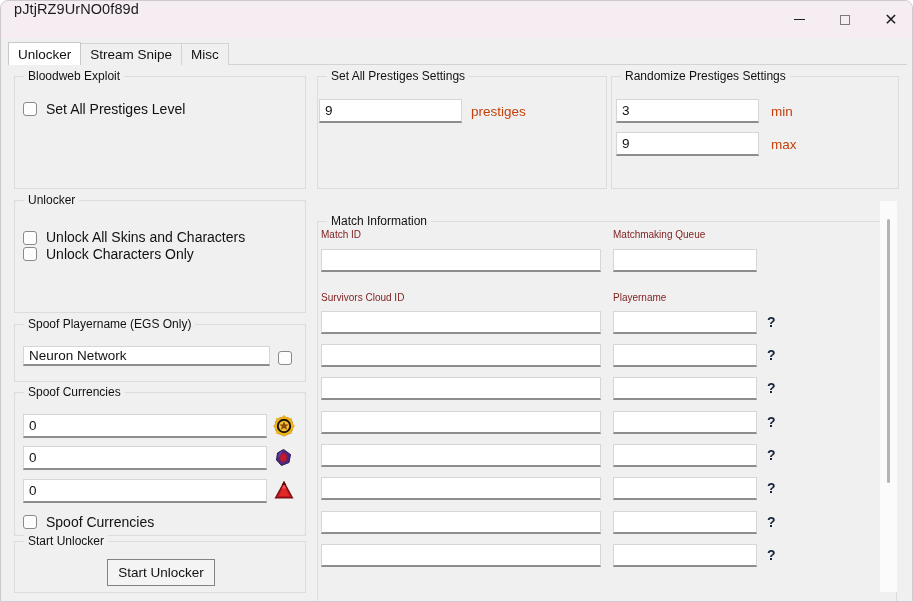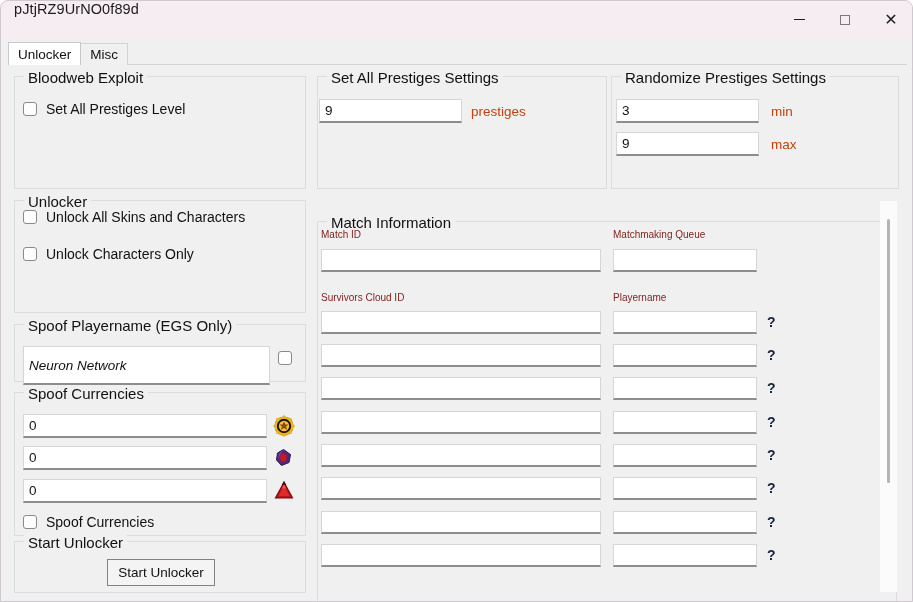--- a/index.html
+++ b/index.html
@@ -77,21 +77,21 @@
   .group {
     position: absolute;
     border: 1px solid #dcdcdc;
     background: transparent;
   }
   .group > .legend {
     position: absolute;
     top: -8px; left: 9px;
     padding: 0 4px;
     background: #f0f0f0;
-    font-size: 15px;
+    font-size: 12px;
     color: #111;
     white-space: nowrap;
   }
 
   
   .cbrow {
     position: absolute;
     display: flex; align-items: center;
   }
   .cbox {
@@ -183,20 +183,23 @@
       </div>
     </div>
   </div>
 
   <div class="tabline"></div>
   <div class="tabstrip">
     <div class="tab active">
       <span>Unlocker</span>
     </div>
     <div class="tab">
+      <span>Stream Snipe</span>
+    </div>
+    <div class="tab">
       <span>Misc</span>
     </div>
   </div>
 
   <div class="group" style="left:13px; top:75px; width:292px; height:113px;">
     <div class="legend">Bloodweb Exploit</div>
   </div>
   <div class="cbrow" style="left:22px; top:100px;">
     <span class="cbox"></span>
     <span class="cblabel">Set All Prestiges Level</span>
@@ -212,33 +215,33 @@
     <div class="legend">Randomize Prestiges Settings</div>
   </div>
   <div class="field" style="left:615px; top:98px; width:143px; height:24px;">3</div>
   <div class="sublabel" style="left:770px; top:103px;">min</div>
   <div class="field" style="left:615px; top:131px; width:143px; height:24px;">9</div>
   <div class="sublabel" style="left:770px; top:136px;">max</div>
 
   <div class="group" style="left:13px; top:199px; width:292px; height:113px;">
     <div class="legend">Unlocker</div>
   </div>
-  <div class="cbrow" style="left:22px; top:208px;">
+  <div class="cbrow" style="left:22px; top:228px;align-items:flex-end;">
     <span class="cbox"></span>
     <span class="cblabel">Unlock All Skins and Characters</span>
   </div>
   <div class="cbrow" style="left:22px; top:245px;">
     <span class="cbox"></span>
     <span class="cblabel">Unlock Characters Only</span>
   </div>
 
   <div class="group" style="left:13px; top:323px; width:292px; height:58px;">
     <div class="legend">Spoof Playername (EGS Only)</div>
   </div>
-  <div class="field" style="left:22px; top:345px; width:247px; height:39px;font-style:italic;">Neuron Network</div>
+  <div class="field" style="left:22px; top:345px; width:247px; height:20px;">Neuron Network</div>
   <div class="cbrow" style="left:277px; top:350px;">
     <span class="cbox"></span>
   </div>
 
   <div class="group" style="left:13px; top:391px; width:292px; height:144px;">
     <div class="legend">Spoof Currencies</div>
   </div>
 
   <div class="field" style="left:22px; top:413px; width:244px; height:24px;">0</div>
   <div class="cur-icon" style="left:272px; top:414px;">

